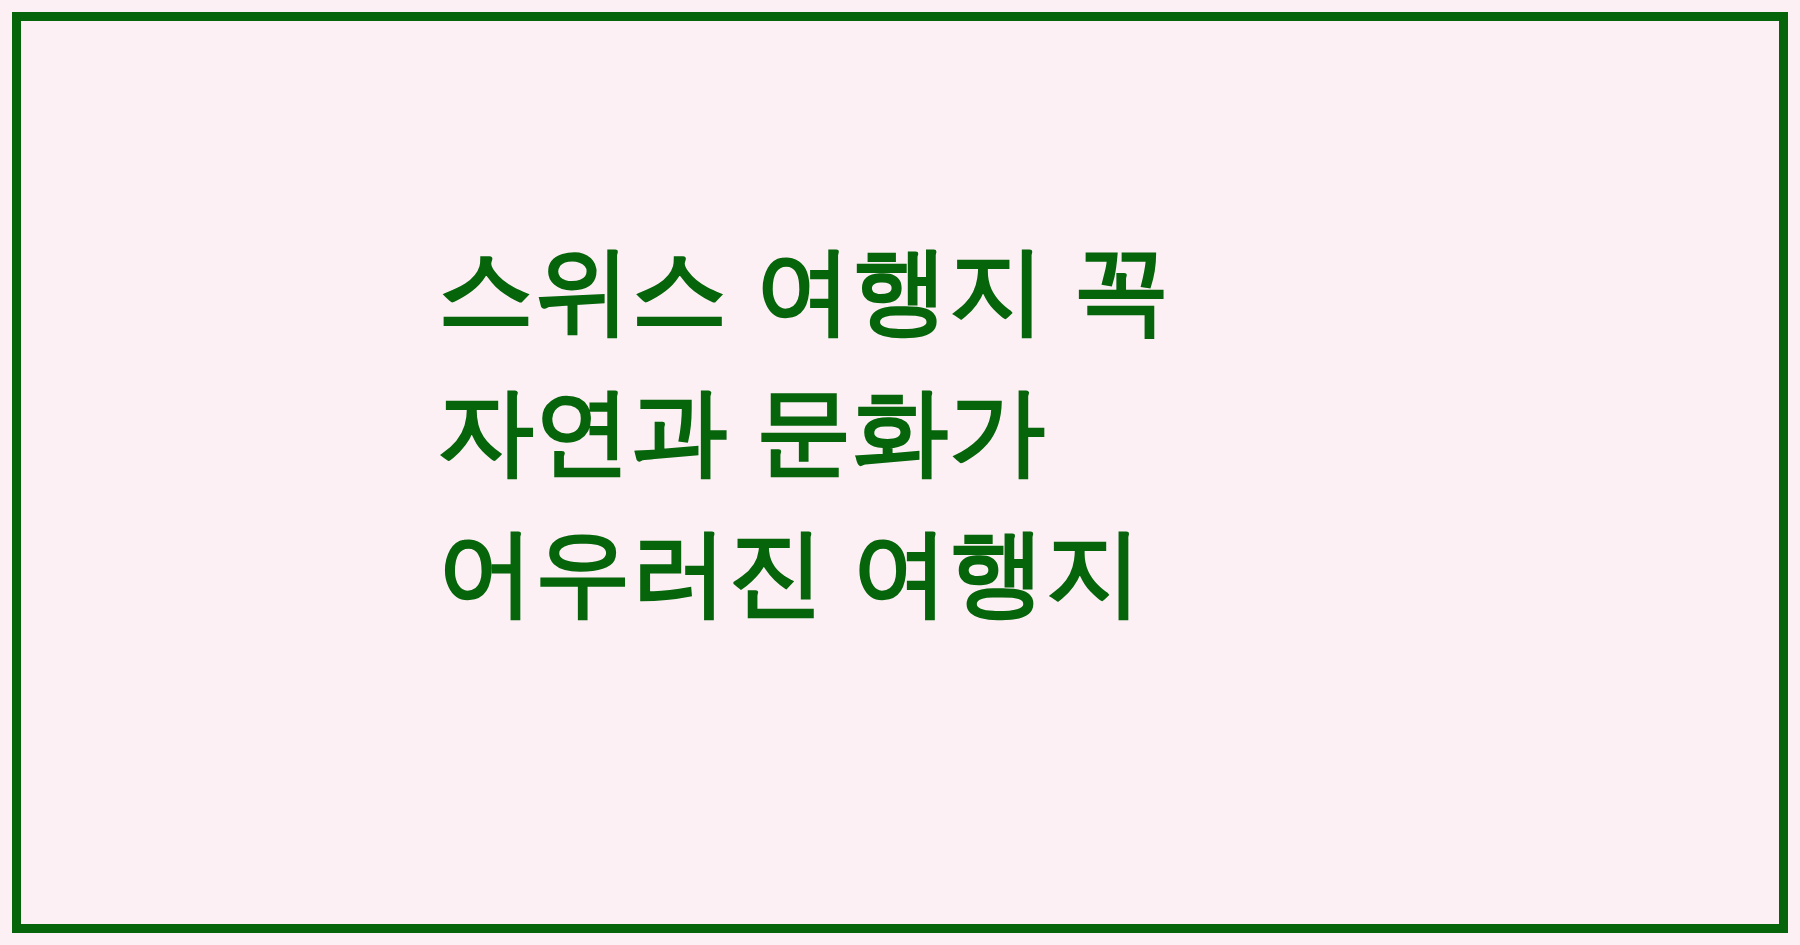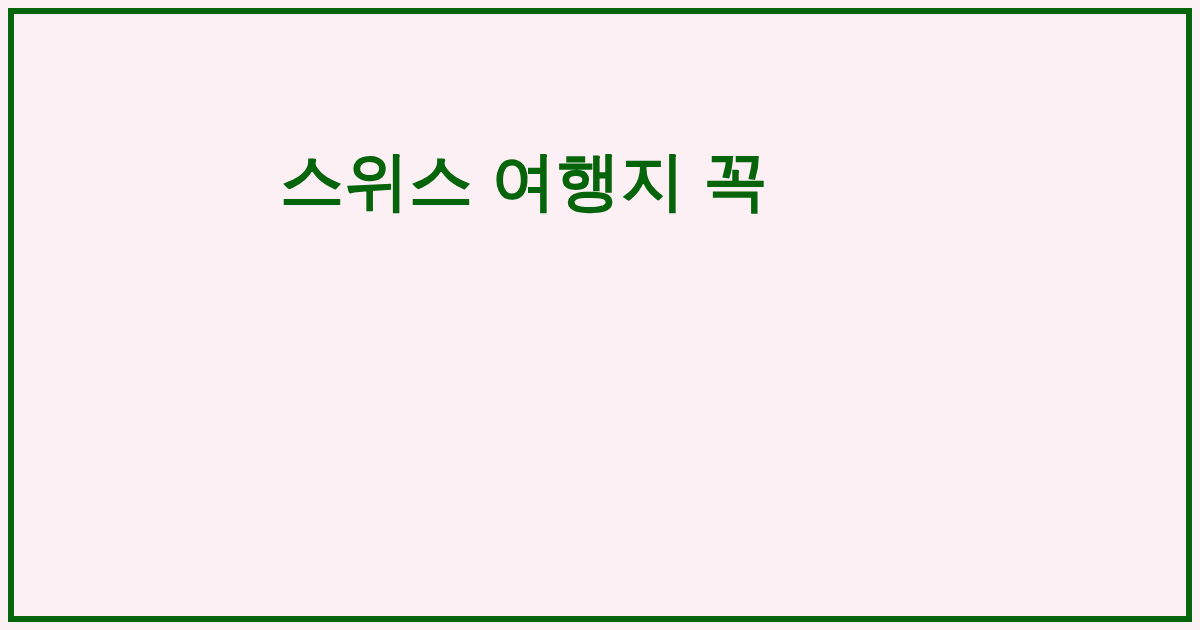--- a/index.html
+++ b/index.html
@@ -39,21 +39,21 @@
   
   .headline-block {
     position: absolute;
     left: 280px;
     top: 140px;
     width: 880px;
   }
 
   .headline-line {
     display: block;
-    margin: 0;
+    margin: 12px;
     padding: 0;
     font-family: "Liberation Sans", "DejaVu Sans", sans-serif;
     font-size: 64px;
     line-height: 82px;
     font-weight: 700;
     letter-spacing: 0.5px;
     color: #06640a;
     white-space: nowrap;
   }
 </style>
@@ -62,17 +62,19 @@
 
 <div class="thumbnail-card">
 
   <div class="card-frame"></div>
 
   <div class="headline-block">
 
     <span class="headline-line">스위스 여행지 꼭</span>
 
 
+    <span class="headline-line">자연과 문화가</span>
 
+    <span class="headline-line">어우러진 여행지</span>
 
   </div>
 
 </div>
 
 </body></html>

